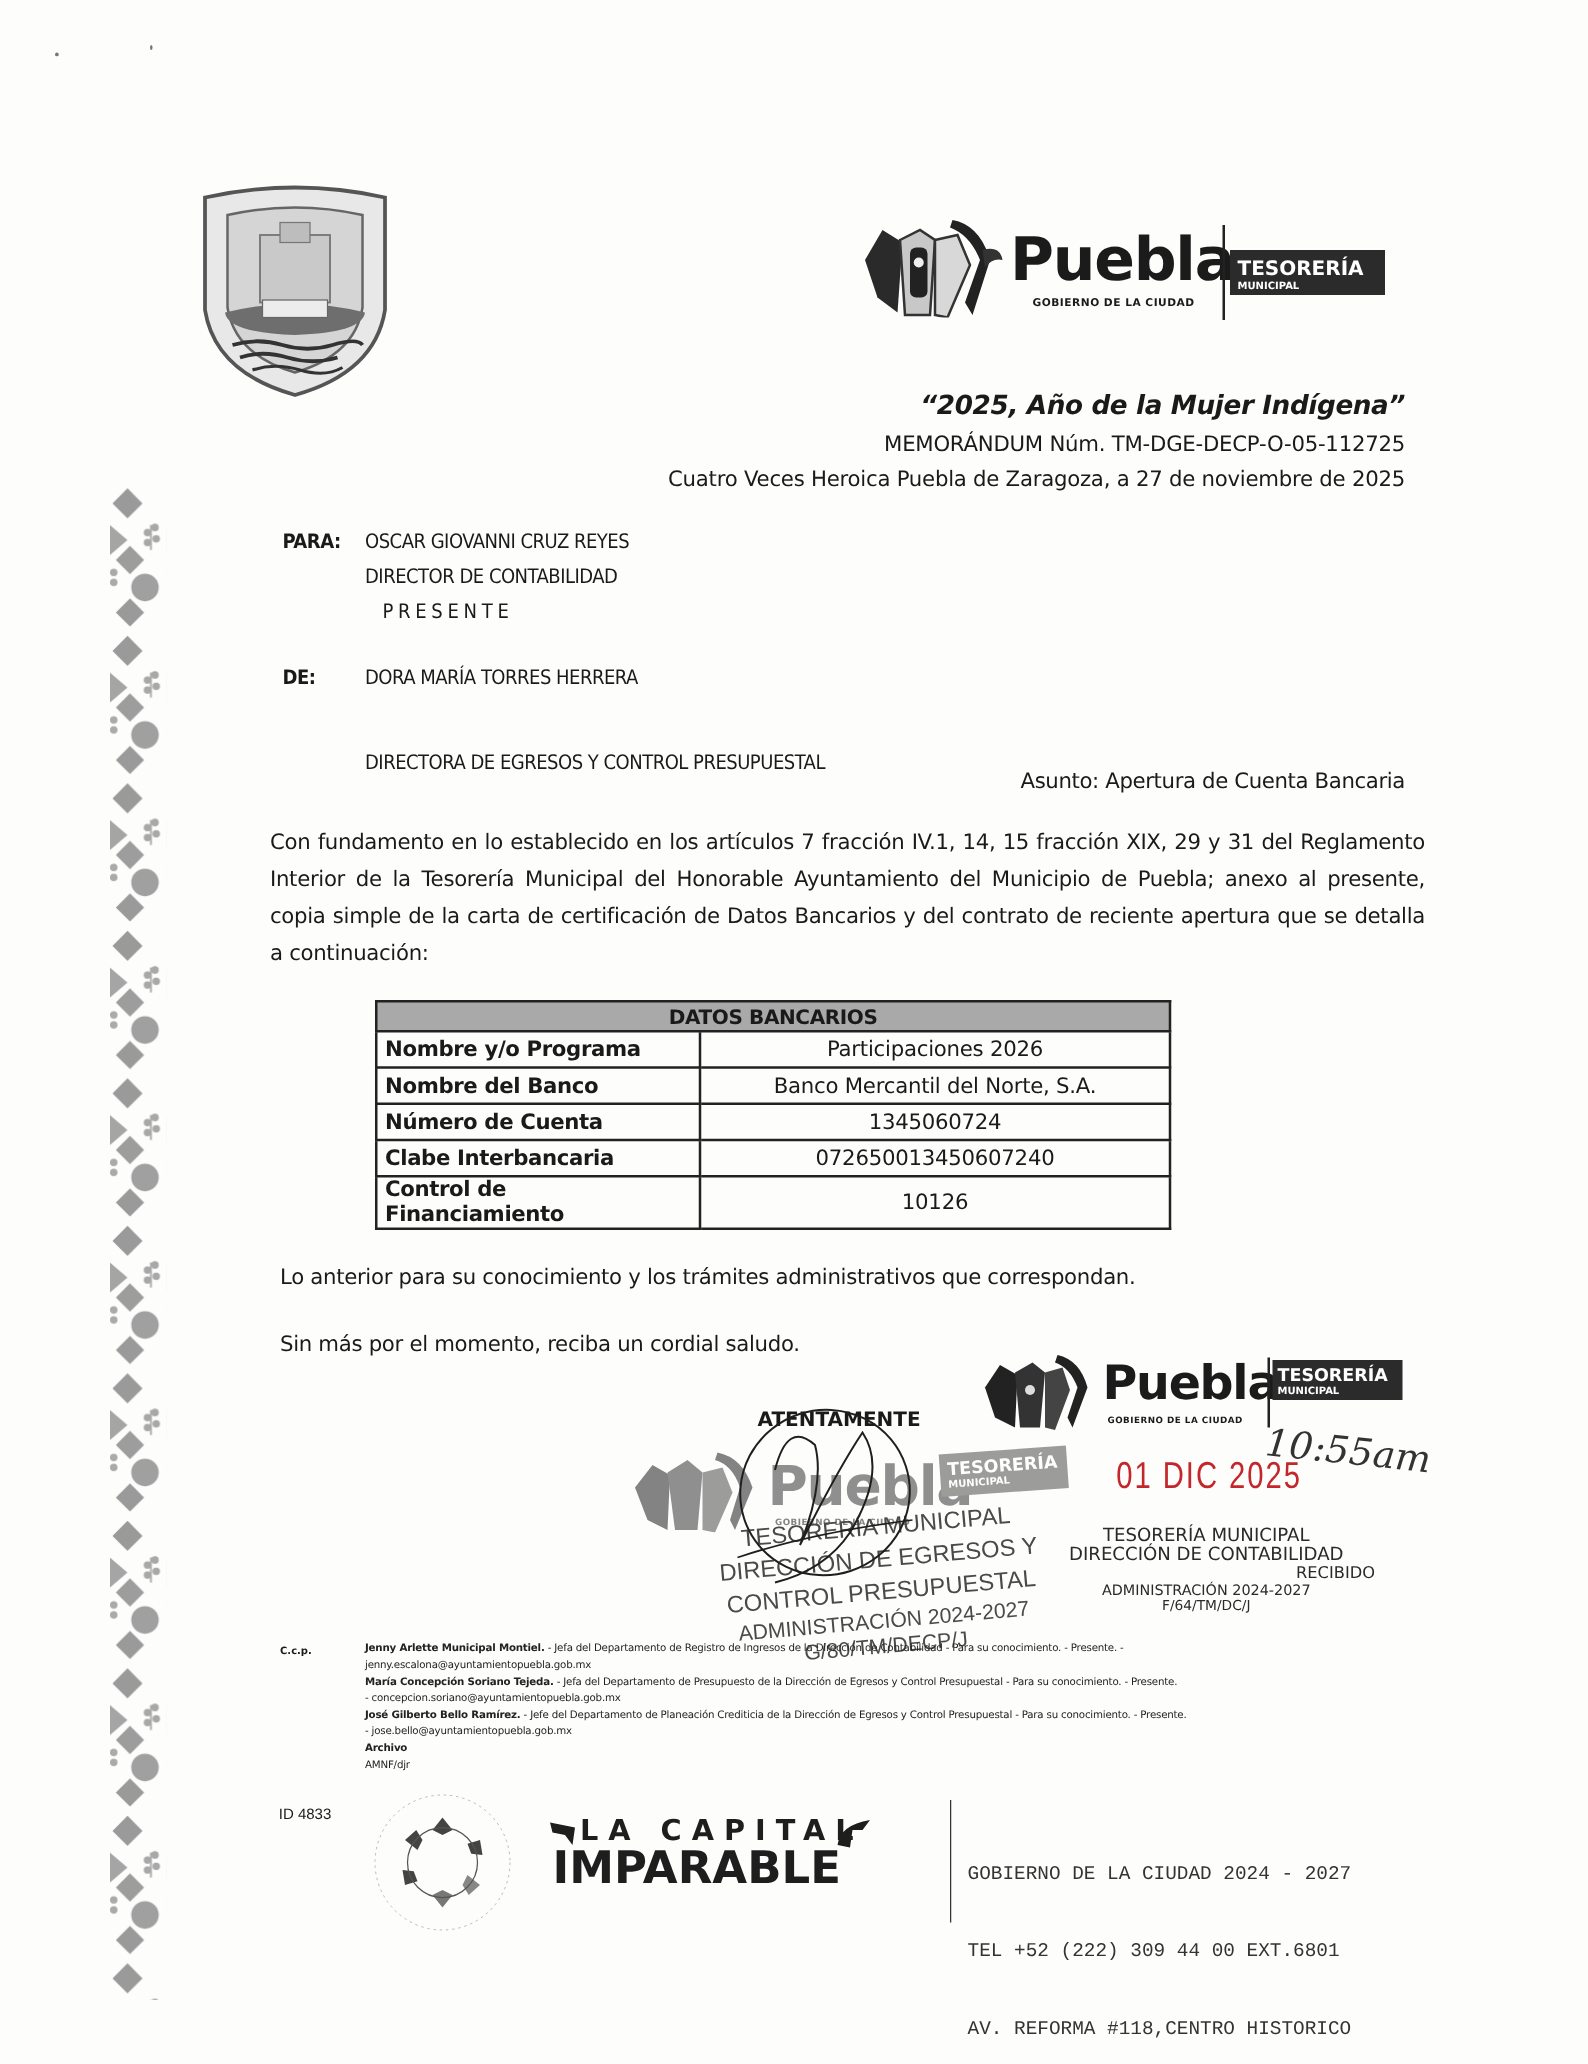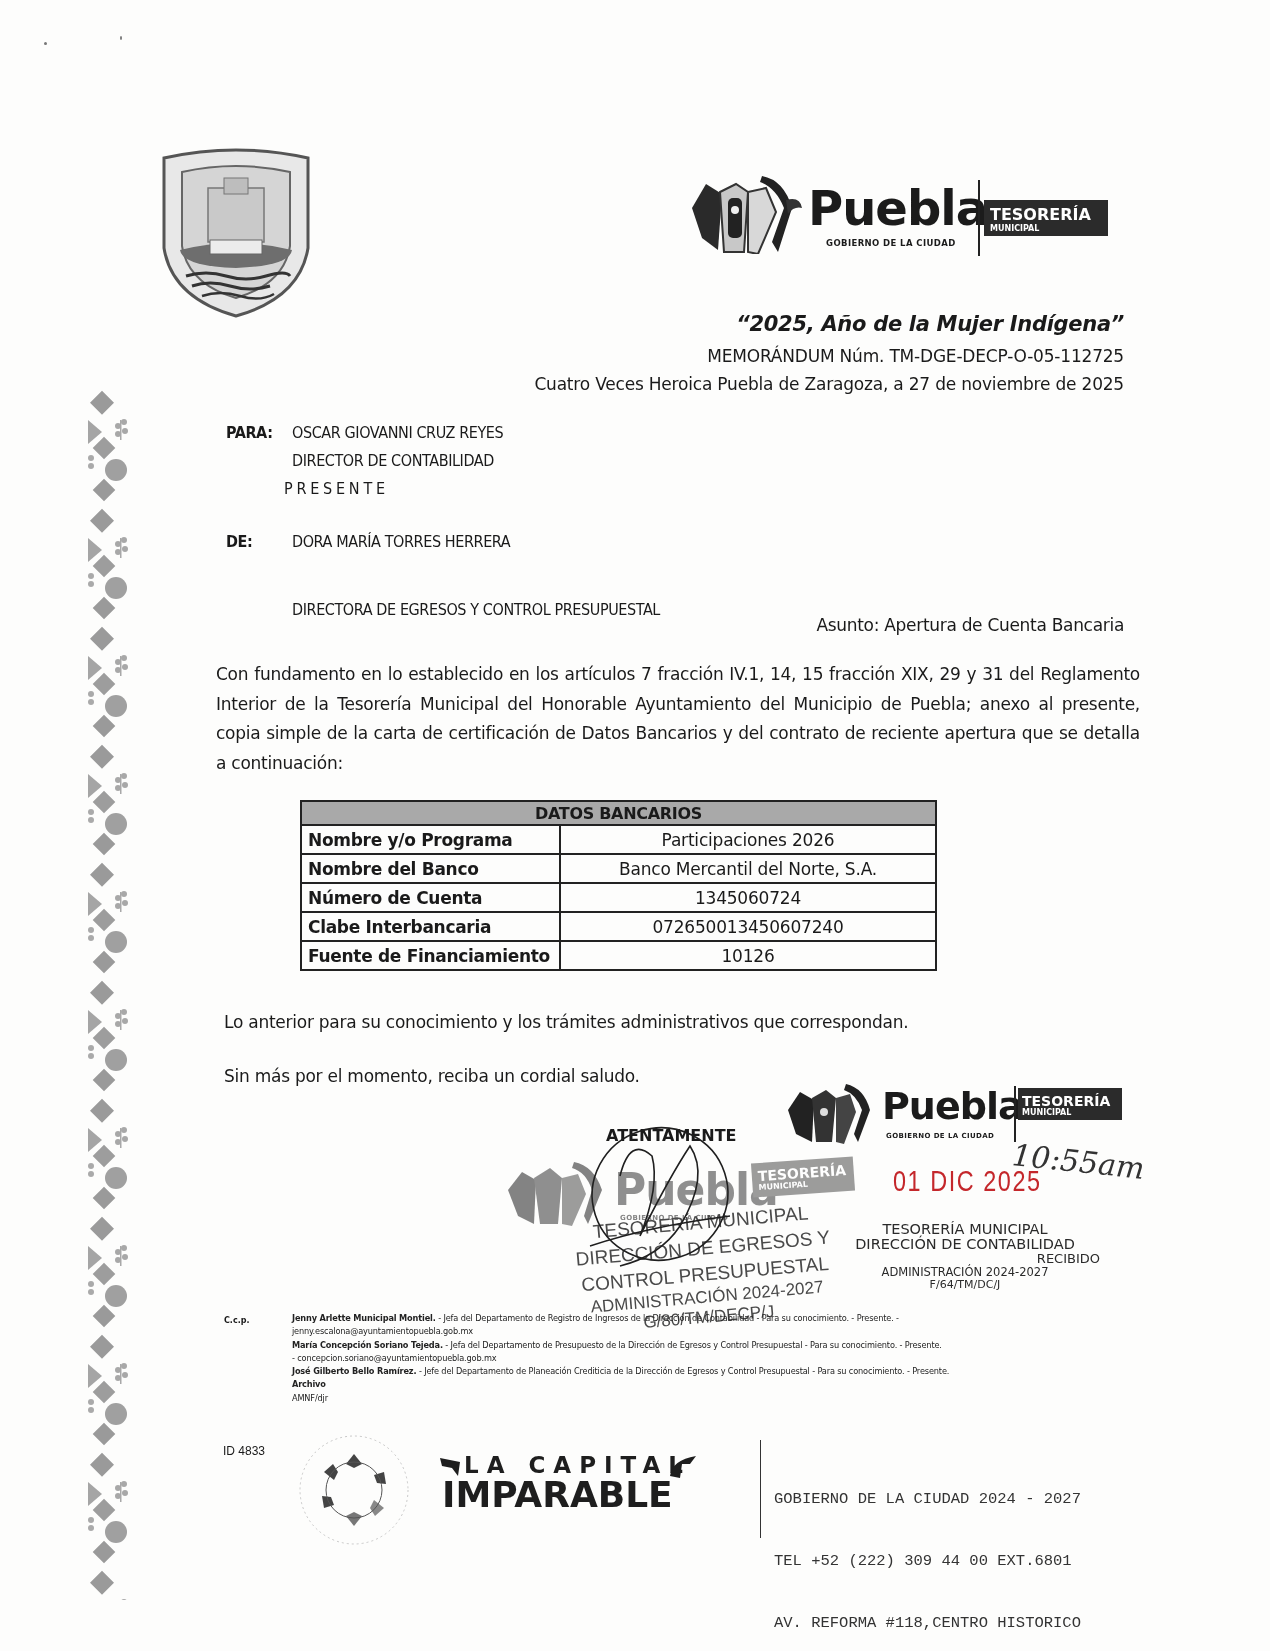--- a/index.html
+++ b/index.html
@@ -104,21 +104,21 @@
   </div>
 </div>
 
 <div class="abs motto">“2025, Año de la Mujer Indígena”</div>
 <div class="abs memo-num">MEMORÁNDUM Núm. TM-DGE-DECP-O-05-112725</div>
 <div class="abs place-date">Cuatro Veces Heroica Puebla de Zaragoza, a 27 de noviembre de 2025</div>
 
 <div class="abs addr" style="left:226px;top:423px;font-weight:bold;">PARA:</div>
 <div class="abs addr" style="left:292px;top:423px;">OSCAR GIOVANNI CRUZ REYES</div>
 <div class="abs addr" style="left:292px;top:451px;">DIRECTOR DE CONTABILIDAD</div>
-<div class="abs addr" style="left:284px;top:479px;">P R E S E N T E</div>
+<div class="abs addr" style="left:306px;top:479px;">P R E S E N T E</div>
 <div class="abs addr" style="left:226px;top:532px;font-weight:bold;">DE:</div>
 <div class="abs addr" style="left:292px;top:532px;">DORA MARÍA TORRES HERRERA</div>
 <div class="abs addr" style="left:292px;top:562px;margin-top:38px;">DIRECTORA DE EGRESOS Y CONTROL PRESUPUESTAL</div>
 
 <div class="abs asunto">Asunto: Apertura de Cuenta Bancaria</div>
 
 <div class="abs body-p">Con fundamento en lo establecido en los artículos 7 fracción IV.1, 14, 15 fracción XIX, 29 y 31 del Reglamento Interior de la Tesorería Municipal del Honorable Ayuntamiento del Municipio de Puebla; anexo al presente, copia simple de la carta de certificación de Datos Bancarios y del contrato de reciente apertura que se detalla a continuación:</div>
 
 <table class="bank">
   <tbody>
@@ -135,21 +135,21 @@
   </tr>
   <tr>
     <td class="k">Número de Cuenta</td>
     <td class="v">1345060724</td>
   </tr>
   <tr>
     <td class="k">Clabe Interbancaria</td>
     <td class="v">072650013450607240</td>
   </tr>
   <tr>
-    <td class="k">Fuente de Financiamiento</td>
+    <td class="k">Control de Financiamiento</td>
     <td class="v">10126</td>
   </tr>
 </tbody>
   </table>
 
 <div class="abs closing" style="top:1012px;">Lo anterior para su conocimiento y los trámites administrativos que correspondan.</div>
 <div class="abs closing" style="top:1066px;">Sin más por el momento, reciba un cordial saludo.</div>
 <div class="abs atentamente">ATENTAMENTE</div>
 
 <div class="abs" style="left:786px;top:1082px;width:340px;height:64px;">
@@ -208,20 +208,21 @@
   <div style="font-size:11px;line-height:12px;">F/64/TM/DC/J</div>
 </div>
 
 <div class="abs ccp">C.c.p.</div>
 <div class="abs ccp-list">
   <div><b>Jenny Arlette Municipal Montiel.</b><span> - Jefa del Departamento de Registro de Ingresos de la Dirección de Contabilidad - Para su conocimiento. - Presente. -</span></div>
   <div>jenny.escalona@ayuntamientopuebla.gob.mx</div>
   <div><b>María Concepción Soriano Tejeda.</b><span> - Jefa del Departamento de Presupuesto de la Dirección de Egresos y Control Presupuestal - Para su conocimiento. - Presente.</span></div>
   <div>- concepcion.soriano@ayuntamientopuebla.gob.mx</div>
   <div><b>José Gilberto Bello Ramírez.</b><span> - Jefe del Departamento de Planeación Crediticia de la Dirección de Egresos y Control Presupuestal - Para su conocimiento. - Presente.</span></div>
+  <div>- jose.bello@ayuntamientopuebla.gob.mx</div>
   <div style="font-weight:bold;">Archivo</div>
   <div>AMNF/djr</div>
 </div>
 
 <div class="abs id-lbl">ID 4833</div>
 <svg class="abs seal" viewBox="0 0 116 116">
   <circle cx="58" cy="58" r="54" fill="none" stroke="#bbb" stroke-width="0.8" stroke-dasharray="2 3"></circle>
   <g fill="#444">
     <path d="M58 22 l8 10 -8 4 -8 -4z"></path>
     <path d="M88 40 l2 12 -9 -1 -3 -8z"></path>

